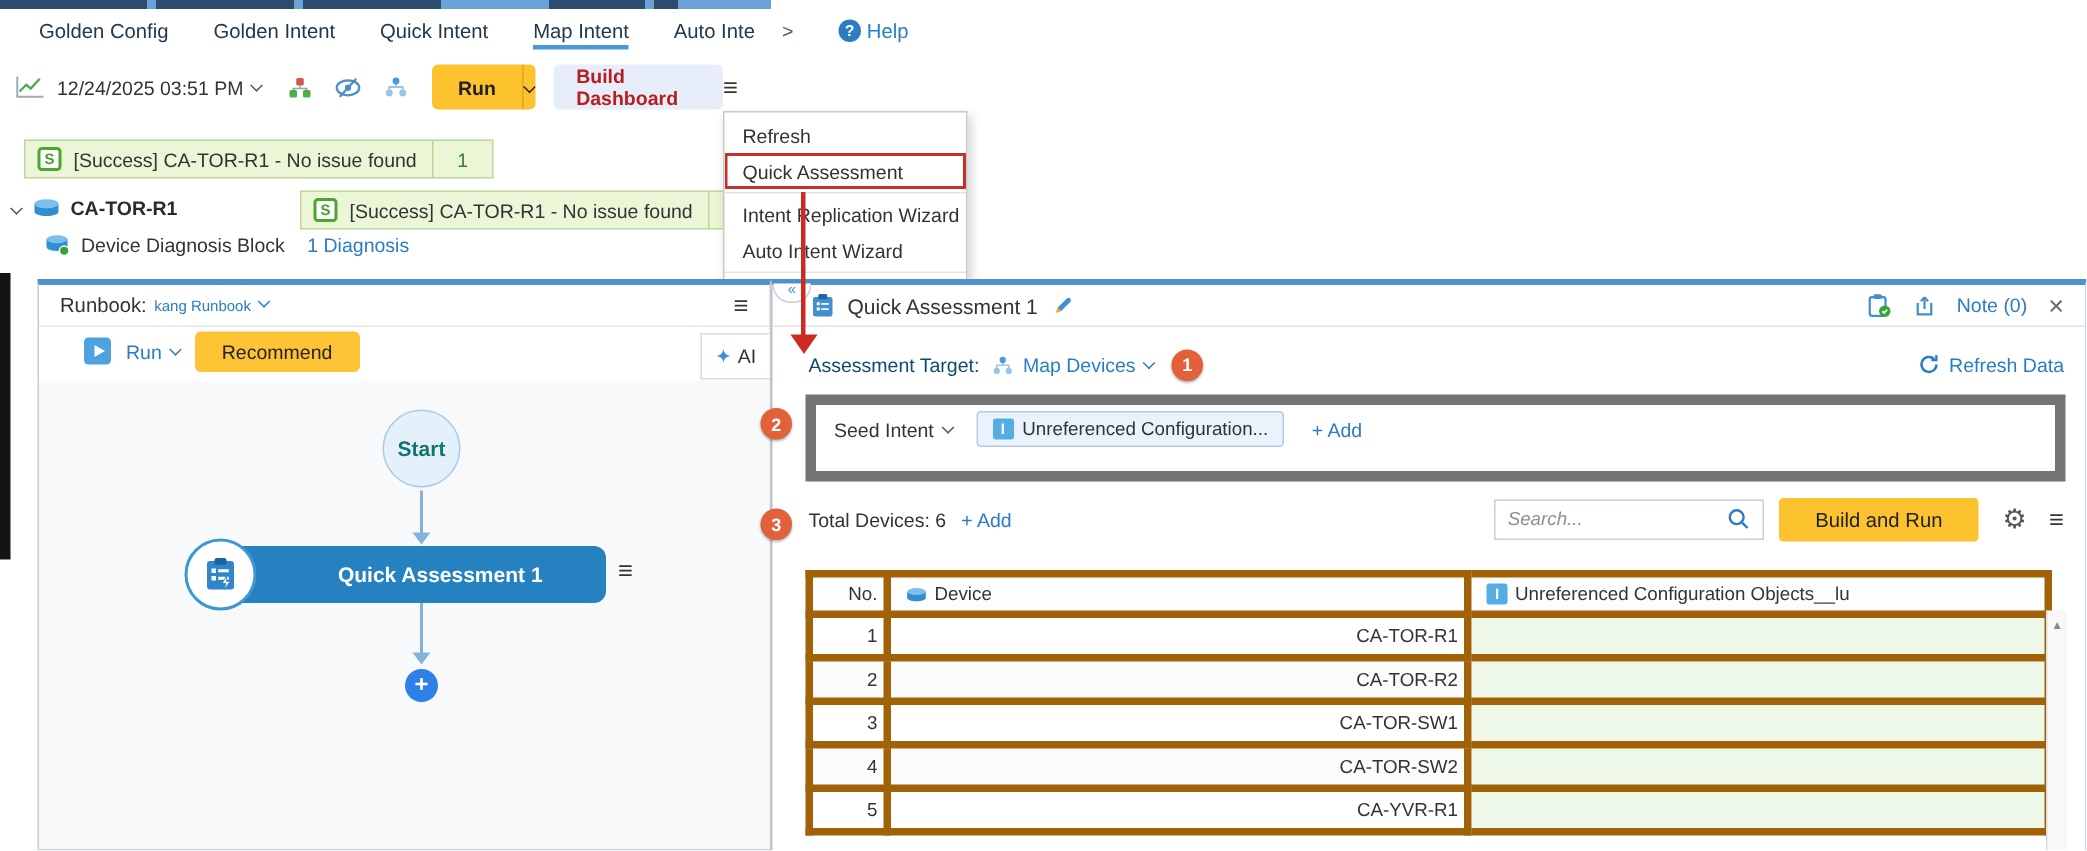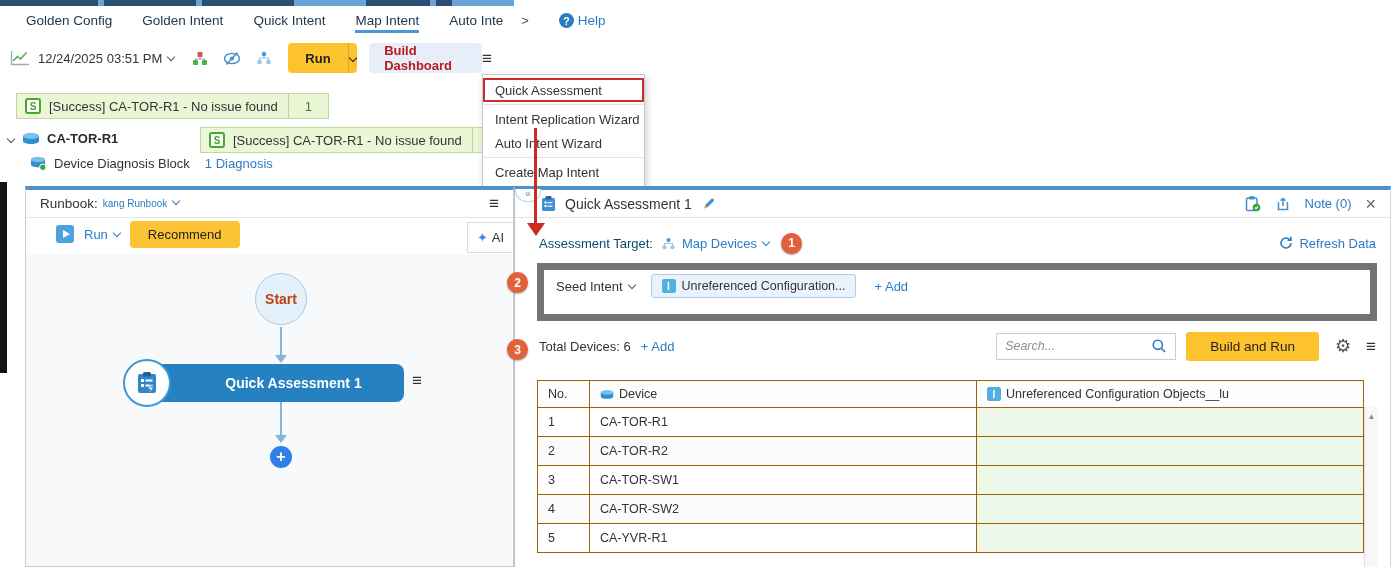--- a/index.html
+++ b/index.html
@@ -62,21 +62,21 @@
   .rb-title-name { color:#2b7cc4; margin-left:5px; font-size:10px; cursor:pointer; }
   .rb-header .burger { margin-left:auto; }
   .rb-toolbar { height:32px; display:flex; align-items:center; padding-left:30px; gap:10px; }
   .play-btn { width:18px; height:18px; background:#4da3e0; border-radius:3px; display:flex; align-items:center; justify-content:center; cursor:pointer; }
   .play-tri { width:0; height:0; border-left:7px solid #fff; border-top:4.5px solid transparent; border-bottom:4.5px solid transparent; margin-left:2px; }
   .rb-run { color:#2b7cc4; cursor:pointer; }
   .btn-recommend { height:27px; background:#fcc335; border-radius:4px; padding:0 18px; display:flex; align-items:center; color:#222; cursor:pointer; }
   .ai-btn { position:absolute; right:0; top:32px; width:46px; height:31px; background:#fff; border:1px solid #d8dde3; border-right:none; display:flex; align-items:center; justify-content:center; gap:4px; color:#333; cursor:pointer; z-index:2; }
   .sparkle { color:#3f8fd6; font-size:13px; }
   .rb-canvas { position:absolute; left:0; top:64px; right:0; bottom:0; background:#f8f9fb; }
-  .start-circle { position:absolute; left:229px; top:19px; width:52px; height:52px; border-radius:50%; background:#e4f0fa; border:1.5px solid #a8cbe7; display:flex; align-items:center; justify-content:center; color:#c2410c; font-weight:bold; font-size:14px; cursor:pointer; }
+  .start-circle { position:absolute; left:229px; top:19px; width:52px; height:52px; border-radius:50%; background:#e4f0fa; border:1.5px solid #a8cbe7; display:flex; align-items:center; justify-content:center; color:#0f766e; font-weight:bold; font-size:14px; cursor:pointer; }
   .flow-line { position:absolute; width:2px; background:#85b3dc; left:254px; }
   .flow-line.l1 { top:73px; height:29px; }
   .flow-line.l2 { top:148px; height:34px; }
   .flow-head { position:absolute; left:249px; width:0; height:0; border-left:6px solid transparent; border-right:6px solid transparent; border-top:8px solid #85b3dc; }
   .flow-head.h1 { top:101px; } .flow-head.h2 { top:181px; }
   .node { position:absolute; left:117px; top:110px; width:261px; height:38px; background:#2581c0; border-radius:8px; display:flex; align-items:center; justify-content:center; color:#fff; font-weight:bold; font-size:14px; padding-left:40px; cursor:pointer; }
   .node-circle { position:absolute; left:97px; top:105px; width:48px; height:48px; border-radius:50%; background:#fff; border:2px solid #3e97d3; display:flex; align-items:center; justify-content:center; }
   .node-burger { position:absolute; left:386px; top:118px; }
   .plus-btn { position:absolute; left:244px; top:192px; width:22px; height:22px; border-radius:50%; background:#2f7fe8; color:#fff; font-size:16px; font-weight:bold; display:flex; align-items:center; justify-content:center; cursor:pointer; line-height:0; }
 
@@ -112,21 +112,21 @@
 
   .devices-row { position:absolute; left:0; top:140px; width:100%; display:flex; align-items:center; padding:0 14px 0 24px; height:32px; }
   .search-wrap { margin-left:auto; width:180px; height:27px; border:1px solid #c9ced6; display:flex; align-items:center; padding:0 8px; background:#fff; }
   .search-wrap input { border:none; outline:none; flex:1; font-family:"Liberation Sans",sans-serif; font-size:12.5px; font-style:italic; color:#555; min-width:0; background:transparent; }
   .search-wrap input::placeholder { color:#8a9099; font-style:italic; }
   .btn-buildrun { margin-left:10px; height:29px; background:#fcc32f; border-radius:3px; padding:0 24px; display:flex; align-items:center; color:#222; font-size:13.5px; cursor:pointer; }
   .gear { margin-left:16px; font-size:18px; color:#555; cursor:pointer; line-height:1; }
   .qa-burger { margin-left:15px; }
 
   .qa-table { position:absolute; left:22px; top:190px; width:826px; border-collapse:collapse; table-layout:fixed; font-size:12.5px; }
-  .qa-table th, .qa-table td { border:1px solid #a16207; padding:0 4px 0 10px; text-align:left; font-weight:normal; color:#333; white-space:nowrap; overflow:hidden; }
+  .qa-table th, .qa-table td { border:5px solid #a16207; padding:0 4px 0 10px; text-align:right; font-weight:normal; color:#333; white-space:nowrap; overflow:hidden; }
   .qa-table th { height:27px; background:#fdfdfd; }
   .qa-table td { height:29px; background:#fff; }
   .qa-table tr:nth-child(even) td { background:#fbfbfb; }
   .qa-table td.greencell, .qa-table tr:nth-child(even) td.greencell { background:#edf8e9; }
   .th-inner { display:flex; align-items:center; gap:5px; }
   .col-no { width:52px; } .col-dev { width:387px; } .col-val { width:387px; }
 
   .scrollbar { position:absolute; left:849px; top:217px; width:14px; height:160px; background:#f8f8f8; border-left:1px solid #ddd; }
   .scroll-up { color:#8a8a8a; font-size:8px; text-align:center; padding-top:5px; cursor:pointer; }
 
@@ -226,20 +226,21 @@
             <ellipse cx="8" cy="3.5" rx="7" ry="2.7" fill="#7cc0ea"></ellipse>
             <circle cx="12.8" cy="11.2" r="3.2" fill="#35a535" stroke="#fff" stroke-width="1"></circle>
           </svg>
       </span>
       <span>Device Diagnosis Block</span>
       <span class="diag-link">1 Diagnosis</span>
     </div>
   </div>
 
   <div class="menu">
+    <div class="menu-item">Refresh</div>
     <div class="menu-item highlight">Quick Assessment</div>
     <div class="menu-sep"></div>
     <div class="menu-item">Intent Replication Wizard</div>
     <div class="menu-item">Auto Intent Wizard</div>
     <div class="menu-sep"></div>
     <div class="menu-item">Create Map Intent</div>
   </div>
 
   <div class="rb">
     <div class="rb-header">

